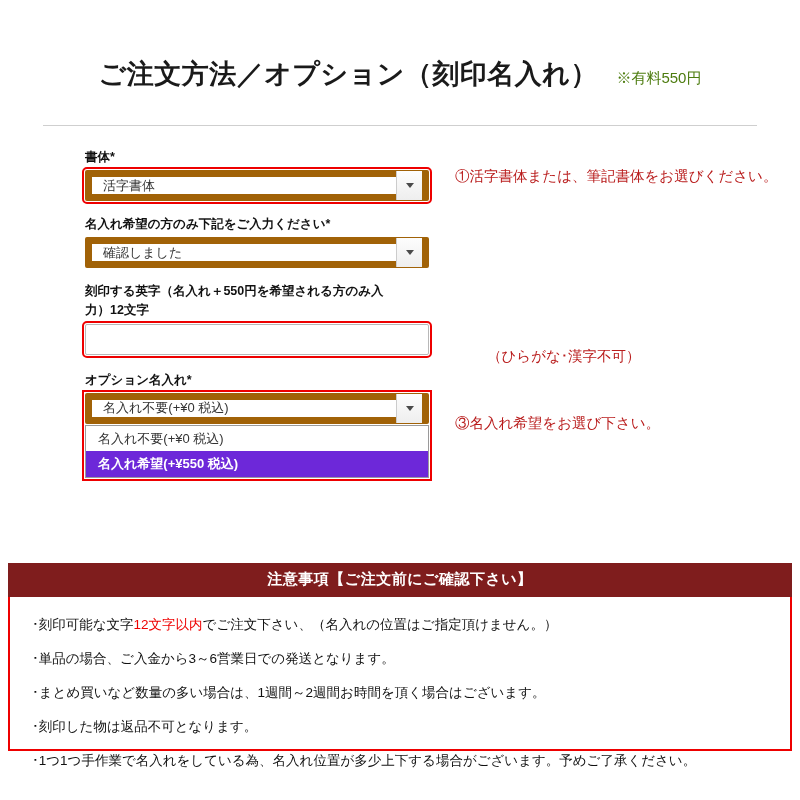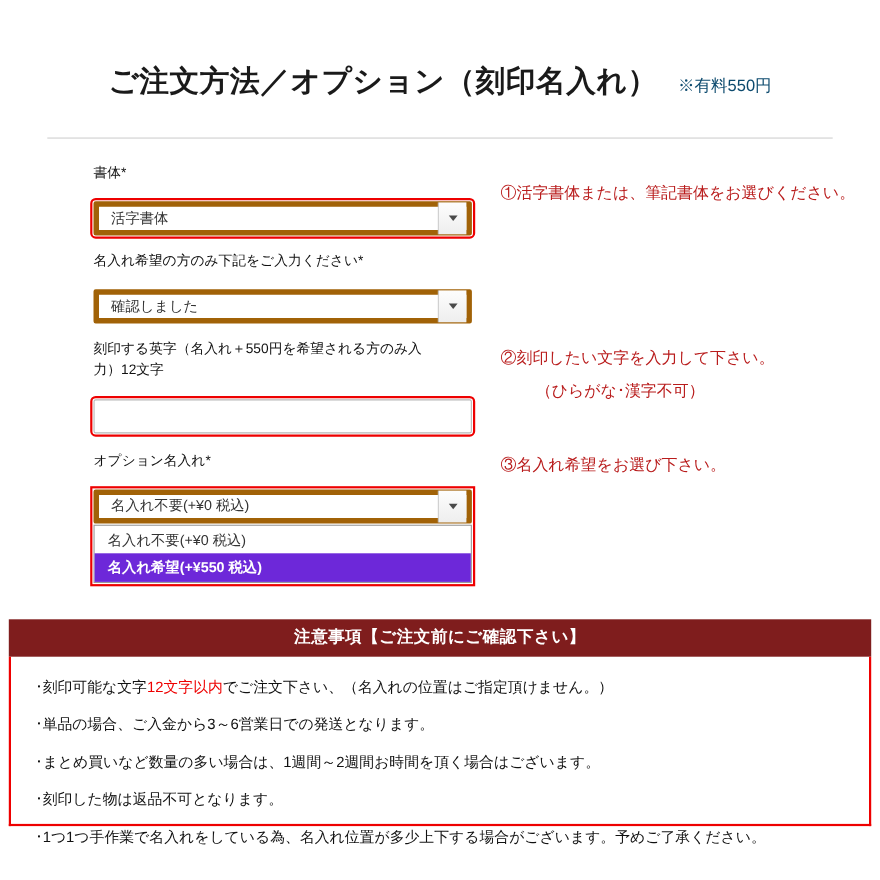--- a/index.html
+++ b/index.html
@@ -28,21 +28,21 @@
   .header-title {
     font-size: 27px;
     letter-spacing: 0.5px;
     color: #1a1a1a;
     display: inline-block;
     vertical-align: baseline;
     font-weight: bold;
   }
   .header-note {
     font-size: 15px;
-    color: #0c4a6e;
+    color: #4d7c0f;
     display: inline-block;
     vertical-align: baseline;
     margin-left: 14px;
   }
   .header-rule {
     width: 714px;
     height: 1px;
     background: #cfcfcf;
     margin: 33px auto 0 auto;
   }
@@ -54,35 +54,35 @@
     height: 360px;
   }
   .form-col {
     position: absolute;
     left: 85px;
     top: 0;
     width: 344px;
   }
   .field-label {
     font-size: 12.5px;
-    font-weight: normal;
+    font-weight: bold;
     color: #111111;
     line-height: 1.45;
-    margin-bottom: 17px;
+    margin-bottom: 4px;
   }
   .field-label.multiline {
     line-height: 1.5;
   }
 
   .select-box {
     position: relative;
     box-sizing: border-box;
     width: 344px;
     height: 31px;
-    border: 5px solid #a16207;
+    border: 7px solid #a16207;
     background: #ffffff;
     border-radius: 2px;
     display: flex;
     align-items: center;
   }
   .select-box .sel-text {
     font-size: 13px;
     color: #333333;
     padding-left: 11px;
     flex: 1;
@@ -244,21 +244,20 @@
       </div>
       <div class="dropdown-list">
         <div class="dropdown-item">名入れ不要(+¥0 税込)</div>
         <div class="dropdown-item selected">名入れ希望(+¥550 税込)</div>
       </div>
     </div>
 
   </div>
 
   <div class="annot" style="left:455px; top:16px;">①活字書体または、筆記書体をお選びください。</div>
-  <div class="annot" style="left:455px; top:166px;">②刻印したい文字を入力して下さい。</div>
   <div class="annot" style="left:487px; top:196px;">（ひらがな･漢字不可）</div>
   <div class="annot" style="left:455px; top:263px;">③名入れ希望をお選び下さい。</div>
 
 </div>
 
 <div class="notice">
   <div class="notice-header">注意事項【ご注文前にご確認下さい】</div>
   <div class="notice-body">
     <div class="notice-line">
       <span>･刻印可能な文字</span><span class="red-em">12文字以内</span><span>でご注文下さい、（名入れの位置はご指定頂けません。）</span>

